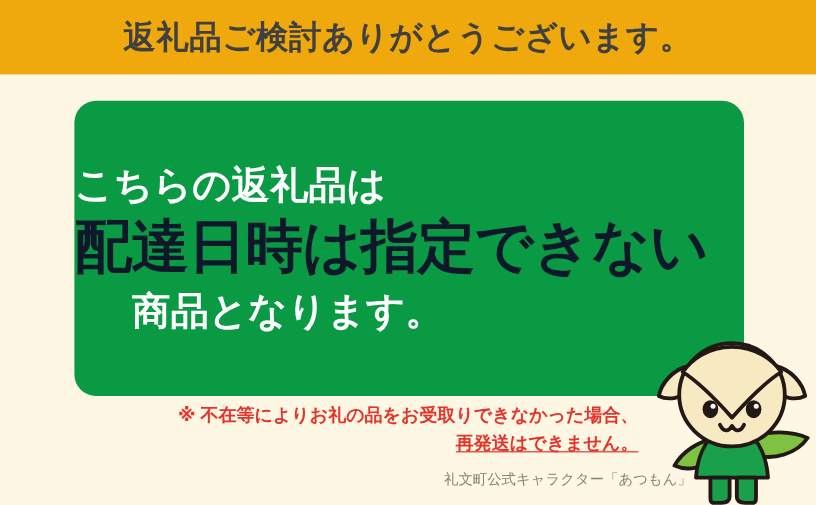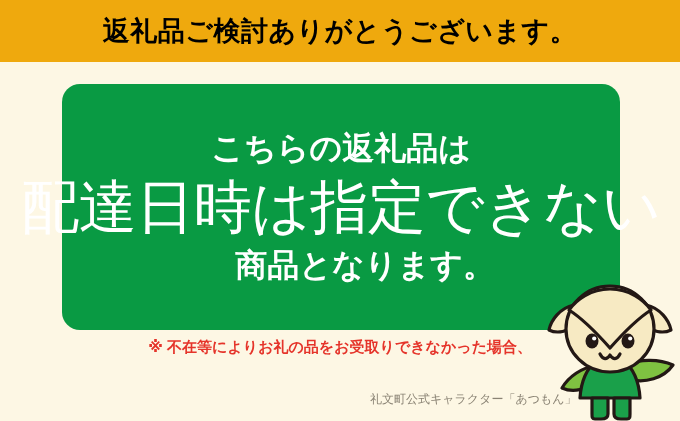--- a/index.html
+++ b/index.html
@@ -28,21 +28,21 @@
     left: 0;
     top: 0;
     width: 680px;
     height: 62px;
     background: #efa90d;
     display: flex;
     align-items: center;
     justify-content: center;
   }
   .header-title {
-    color: #000000;
+    color: #404040;
     font-size: 27px;
     font-weight: bold;
     letter-spacing: 0.5px;
     line-height: 1;
     white-space: nowrap;
   }
 
   
   .notice-panel {
     position: absolute;
@@ -55,36 +55,35 @@
     z-index: 2;
   }
   .notice-inner {
     position: absolute;
     left: 0;
     top: 0;
     width: 100%;
     height: 100%;
     display: flex;
     flex-direction: column;
-    align-items: center;
     justify-content: center;
     gap: 4px;
     border-radius: 22px;
   }
   .notice-line-1 {
     color: #ffffff;
     font-size: 32px;
     font-weight: bold;
     line-height: 1.22;
     white-space: nowrap;
   }
   .notice-line-2 {
-    color: #ffffff;
-    font-size: 58px;
-    font-weight: normal;
+    color: #0f172a;
+    font-size: 48px;
+    font-weight: bold;
     line-height: 1.22;
     white-space: nowrap;
     letter-spacing: -0.5px;
   }
   .notice-line-3 {
     color: #ffffff;
     font-size: 32px;
     font-weight: bold;
     line-height: 1.22;
     white-space: nowrap;
@@ -159,20 +158,23 @@
   <div class="notice-panel">
     <div class="notice-inner">
       <div class="notice-line-1">こちらの返礼品は</div>
       <div class="notice-line-2">配達日時は指定できない</div>
       <div class="notice-line-3">商品となります。</div>
     </div>
   </div>
 
   <div class="caution">
     <div class="caution-line-1">※ 不在等によりお礼の品をお受取りできなかった場合、</div>
+    <div>
+      <span class="caution-line-2">再発送はできません。</span>
+    </div>
   </div>
 
   <div class="credit">礼文町公式キャラクター「あつもん」</div>
 
   <div class="mascot">
     <svg viewBox="0 0 140 149" xmlns="http://www.w3.org/2000/svg">
       <g stroke="#231815" stroke-width="3.2" stroke-linejoin="round" stroke-linecap="round">
 
         <path d="M34 33 C20 36 11 48 9 58 C17 62 28 60 37 52 Z" fill="#f7eac3"></path>
 

